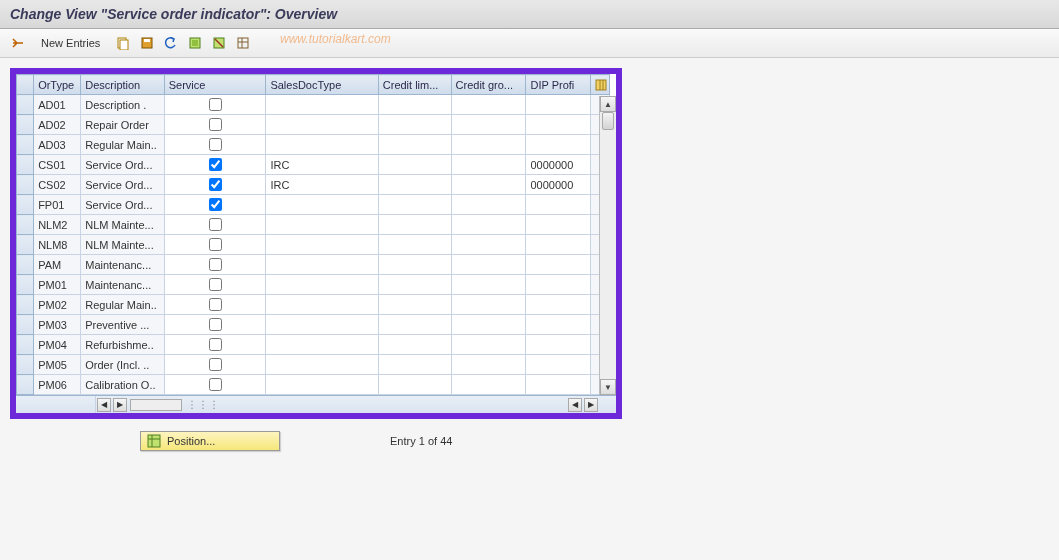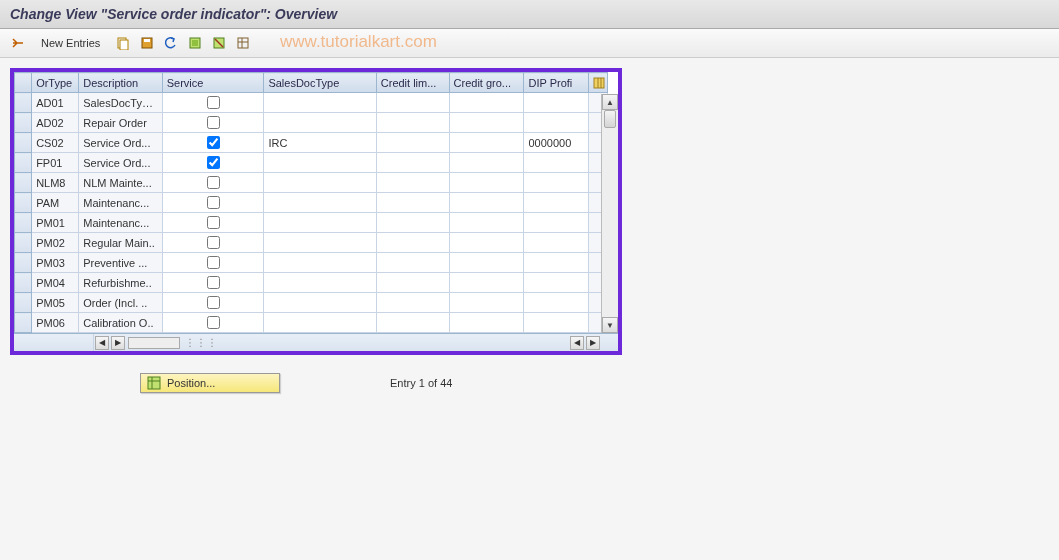--- a/index.html
+++ b/index.html
@@ -47,31 +47,32 @@
       color: #333;
       cursor: pointer;
       border: 1px solid transparent;
       border-radius: 2px;
       text-align: center;
     }
     .watermark {
       position: absolute;
       left: 280px;
       top: 3px;
-      font-size: 17px;
+      font-size: 12px;
       color: #f0a060;
       opacity: 0.7;
       font-weight: normal;
       pointer-events: none;
+      font-style: italic;
     }
     .content-area {
       padding: 10px;
     }
     .table-wrapper {
-      border: 4px solid #6d28d9;
+      border: 6px solid #6d28d9;
       background: #fff;
       display: inline-block;
       position: relative;
       width: 612px;
     }
     .grid {
       border-collapse: collapse;
       table-layout: fixed;
       width: 594px;
     }
@@ -164,21 +165,21 @@
     }
     .h-scroll .flex { flex:1; }
     .h-scroll .track2 {
       width: 52px; height:12px; border:1px solid #aaa; background:#eee; margin:0 2px; position:relative;
     }
     .h-scroll .dots { font-size:10px; color:#888; margin: 0 3px; letter-spacing:1px;}
     
     .footer {
       display: flex;
       align-items: center;
-      margin-top: 18px;
+      margin-top: 12px;
       padding-left: 130px;
       gap: 110px;
     }
     .position-btn {
       display: inline-flex;
       align-items: center;
       gap: 6px;
       border: 1px solid #999;
       background: linear-gradient(to bottom, #fdf4c0, #f6e77a);
       padding: 2px 30px 2px 6px;
@@ -264,21 +265,21 @@
                 <line x1="5" y1="1" x2="5" y2="11" stroke="#a08020"></line>
                 <line x1="8" y1="1" x2="8" y2="11" stroke="#a08020"></line>
               </svg>
           </th>
         </tr>
       </thead>
       <tbody id="grid-body">
           <tr>
             <td class="rowhdr"></td>
             <td>AD01</td>
-            <td>SalesDocType .</td>
+            <td>Description .</td>
             <td class="cell-white" style="text-align:center">
               <input type="checkbox" style="">
             </td>
             <td class="cell-white"></td>
             <td class="cell-white"></td>
             <td class="cell-white"></td>
             <td class="cell-white"></td>
             <td class="config-col"></td>
           </tr>
           <tr>
@@ -289,37 +290,76 @@
               <input type="checkbox" style="">
             </td>
             <td class="cell-white"></td>
             <td class="cell-white"></td>
             <td class="cell-white"></td>
             <td class="cell-white"></td>
             <td class="config-col"></td>
           </tr>
           <tr>
             <td class="rowhdr"></td>
+            <td>AD03</td>
+            <td>Regular Main..</td>
+            <td class="cell-white" style="text-align:center">
+              <input type="checkbox" style="">
+            </td>
+            <td class="cell-white"></td>
+            <td class="cell-white"></td>
+            <td class="cell-white"></td>
+            <td class="cell-white"></td>
+            <td class="config-col"></td>
+          </tr>
+          <tr>
+            <td class="rowhdr"></td>
+            <td>CS01</td>
+            <td>Service Ord...</td>
+            <td class="cell-white" style="text-align:center">
+              <input type="checkbox" checked="" style="">
+            </td>
+            <td class="cell-white">IRC</td>
+            <td class="cell-white"></td>
+            <td class="cell-white"></td>
+            <td class="cell-white">0000000</td>
+            <td class="config-col"></td>
+          </tr>
+          <tr>
+            <td class="rowhdr"></td>
             <td>CS02</td>
             <td>Service Ord...</td>
             <td class="cell-white" style="text-align:center">
               <input type="checkbox" checked="" style="">
             </td>
             <td class="cell-white">IRC</td>
             <td class="cell-white"></td>
             <td class="cell-white"></td>
             <td class="cell-white">0000000</td>
             <td class="config-col"></td>
           </tr>
           <tr>
             <td class="rowhdr"></td>
             <td>FP01</td>
             <td>Service Ord...</td>
             <td class="cell-white" style="text-align:center">
               <input type="checkbox" checked="" style="">
+            </td>
+            <td class="cell-white"></td>
+            <td class="cell-white"></td>
+            <td class="cell-white"></td>
+            <td class="cell-white"></td>
+            <td class="config-col"></td>
+          </tr>
+          <tr>
+            <td class="rowhdr"></td>
+            <td>NLM2</td>
+            <td>NLM Mainte...</td>
+            <td class="cell-white" style="text-align:center">
+              <input type="checkbox" style="">
             </td>
             <td class="cell-white"></td>
             <td class="cell-white"></td>
             <td class="cell-white"></td>
             <td class="cell-white"></td>
             <td class="config-col"></td>
           </tr>
           <tr>
             <td class="rowhdr"></td>
             <td>NLM8</td>

